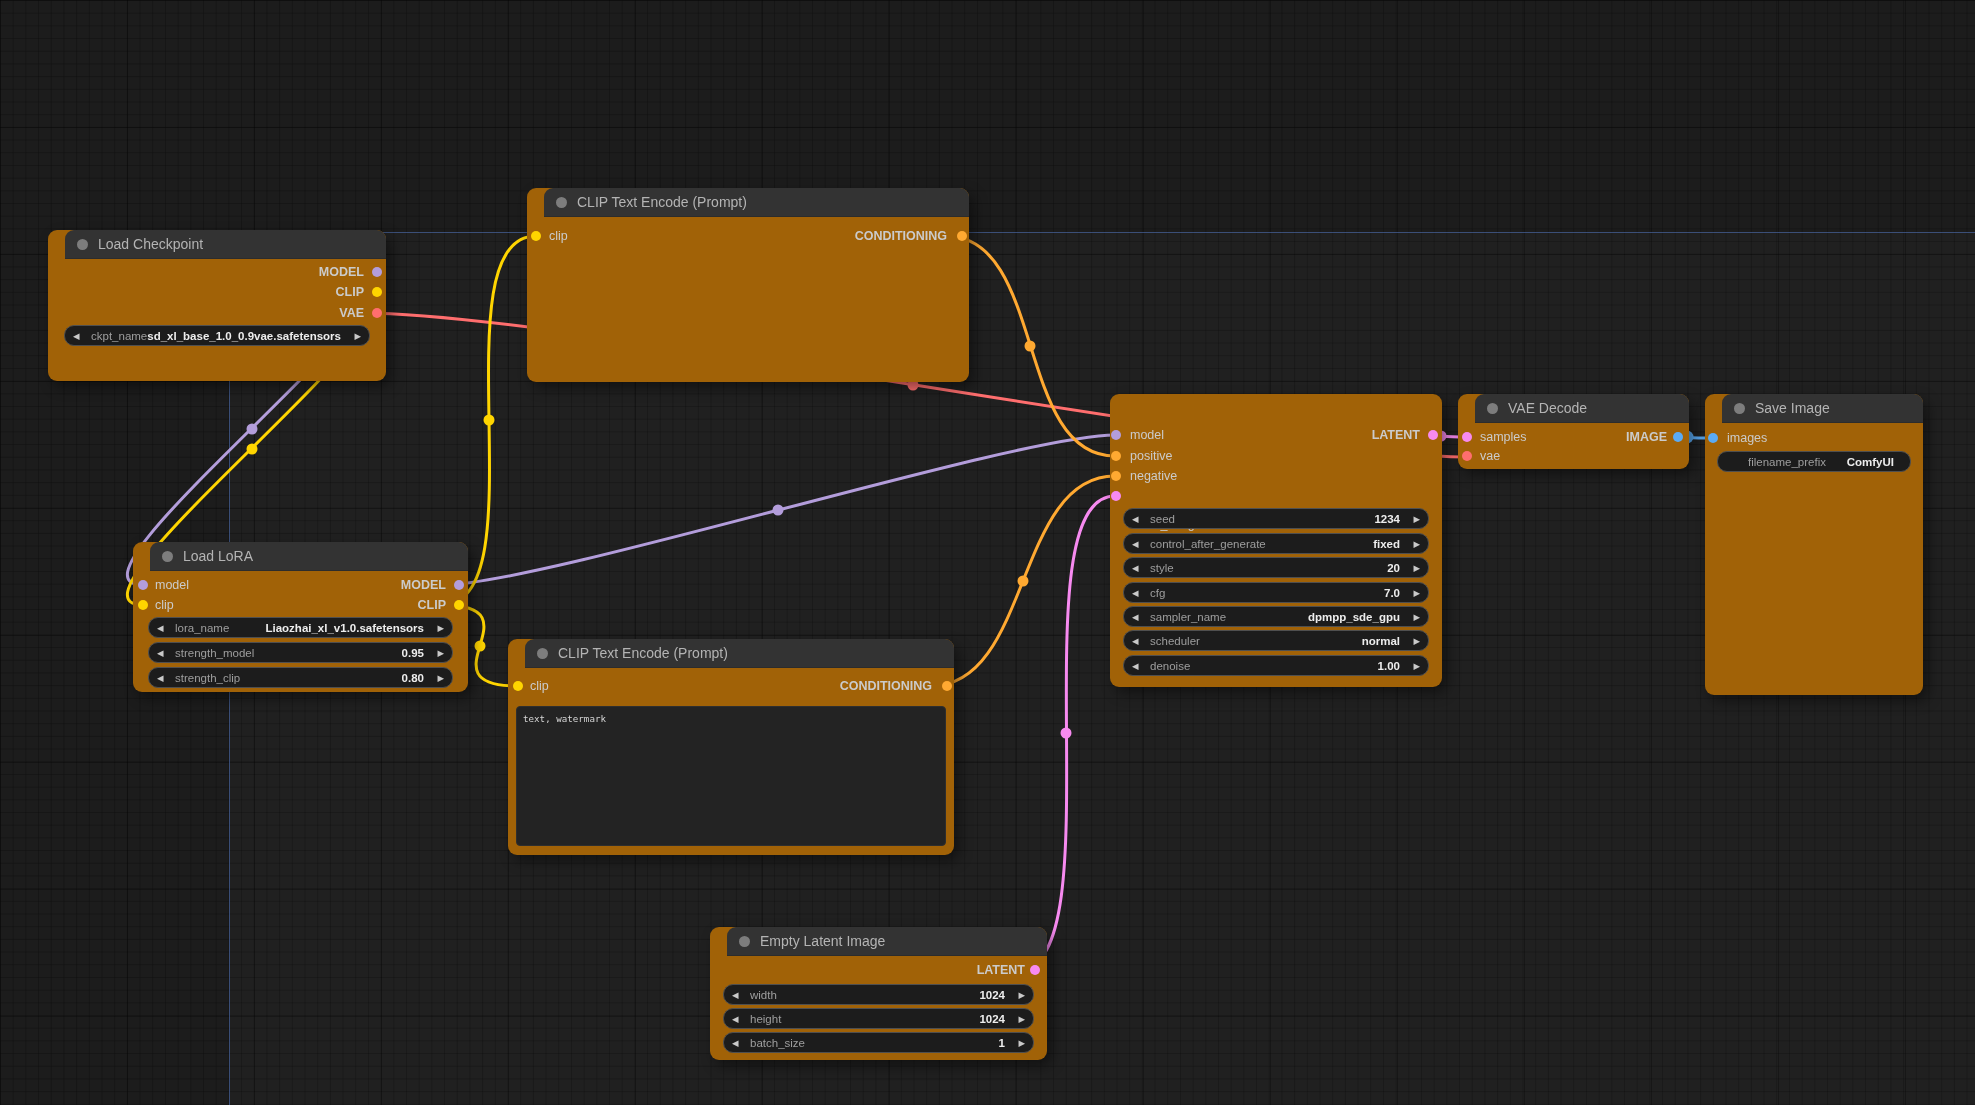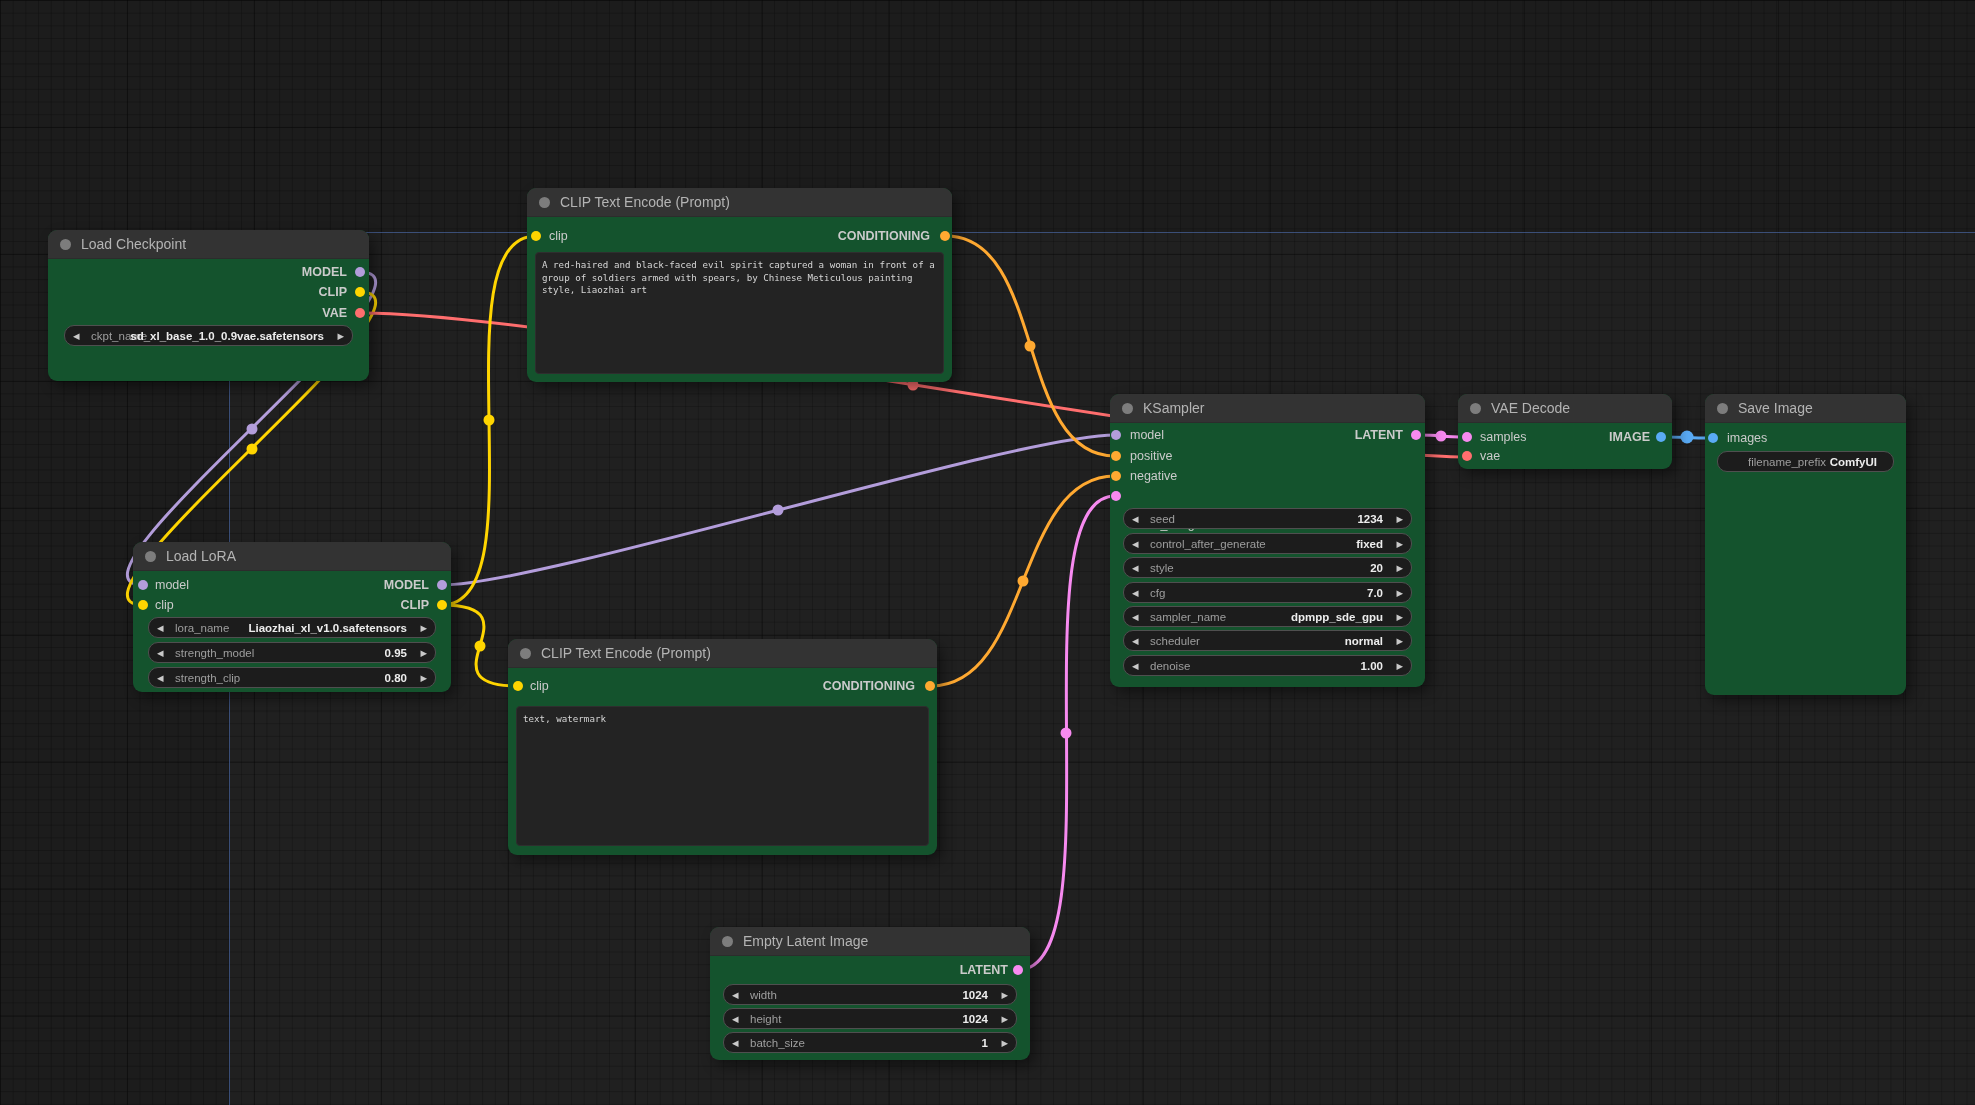--- a/index.html
+++ b/index.html
@@ -12,22 +12,23 @@
       linear-gradient(90deg, rgba(0,0,0,0.20) 1px, transparent 1px),
       linear-gradient(rgba(0,0,0,0.28) 1px, transparent 1px),
       linear-gradient(90deg, rgba(0,0,0,0.28) 1px, transparent 1px);
     background-size:12.7px 12.7px,12.7px 12.7px,127px 127px,127px 127px;
   }
   .shade{position:absolute;background:rgba(0,0,0,0.12);pointer-events:none;}
   .axis{position:absolute;background:rgba(73,105,167,0.65);}
   #wires{position:absolute;left:0;top:0;z-index:1;}
   #wires path{fill:none;stroke-width:3px;}
   .node{
-    position:absolute;z-index:2;background:#14532d;border-radius:9px;
+    position:absolute;z-index:2;background:#a16207;border-radius:9px;
     box-shadow:5px 6px 14px rgba(0,0,0,0.45);
+    padding-left:17px;
   }
   .ntitle{
     height:28px;background:#333333;border-radius:9px 9px 0 0;
     border-bottom:1px solid #2c2c2c;
     display:flex;align-items:center;gap:10px;padding-left:12px;
     color:#b4b4b4;font-size:14px;white-space:nowrap;
   }
   .tdot{width:11px;height:11px;border-radius:50%;background:#7d7d7d;flex:0 0 auto;}
   .port{position:absolute;width:10px;height:10px;border-radius:50%;}
   .slot-label{position:absolute;height:15px;line-height:15px;font-size:12.5px;color:#cbcbcb;white-space:nowrap;}
@@ -104,21 +105,20 @@
 
 <div class="node" style="left:527px;top:188px;width:425px;height:194px;">
   <div class="ntitle">
     <div class="tdot"></div>
     <span>CLIP Text Encode (Prompt)</span>
   </div>
   <span class="port c-clip" style="left:4px;top:43px;"></span>
   <span class="slot-label" style="left:22px;top:41px;">clip</span>
   <span class="slot-label out-label" style="right:22px;top:41px;">CONDITIONING</span>
   <span class="port c-cond" style="right:2px;top:43px;"></span>
-  <div class="textarea" style="left:8px;right:8px;top:64px;bottom:8px;">A red-haired and black-faced evil spirit captured a woman in front of a group of soldiers armed with spears, by Chinese Meticulous painting style, Liaozhai art</div>
 </div>
 
 <div class="node" style="left:133px;top:542px;width:318px;height:150px;">
   <div class="ntitle">
     <div class="tdot"></div>
     <span>Load LoRA</span>
   </div>
   <span class="port c-model" style="left:5px;top:38px;"></span>
   <span class="slot-label" style="left:22px;top:36px;">model</span>
   <span class="port c-clip" style="left:5px;top:58px;"></span>
@@ -153,24 +153,20 @@
     <span>CLIP Text Encode (Prompt)</span>
   </div>
   <span class="port c-clip" style="left:5px;top:42px;"></span>
   <span class="slot-label" style="left:22px;top:40px;">clip</span>
   <span class="slot-label out-label" style="right:22px;top:40px;">CONDITIONING</span>
   <span class="port c-cond" style="right:2px;top:42px;"></span>
   <div class="textarea" style="left:8px;right:8px;top:67px;bottom:9px;">text, watermark</div>
 </div>
 
 <div class="node" style="left:1110px;top:394px;width:315px;height:293px;">
-  <div class="ntitle">
-    <div class="tdot"></div>
-    <span>KSampler</span>
-  </div>
   <span class="port c-model" style="left:1px;top:36px;"></span>
   <span class="slot-label" style="left:20px;top:34px;">model</span>
   <span class="port c-cond" style="left:1px;top:57px;"></span>
   <span class="slot-label" style="left:20px;top:55px;">positive</span>
   <span class="port c-cond" style="left:1px;top:77px;"></span>
   <span class="slot-label" style="left:20px;top:75px;">negative</span>
   <span class="port c-latent" style="left:1px;top:97px;"></span>
   <span class="slot-label" style="left:20px;top:95px;margin-top:28px;">latent_image</span>
   <span class="slot-label out-label" style="right:22px;top:34px;">LATENT</span>
   <span class="port c-latent" style="right:4px;top:36px;"></span>

